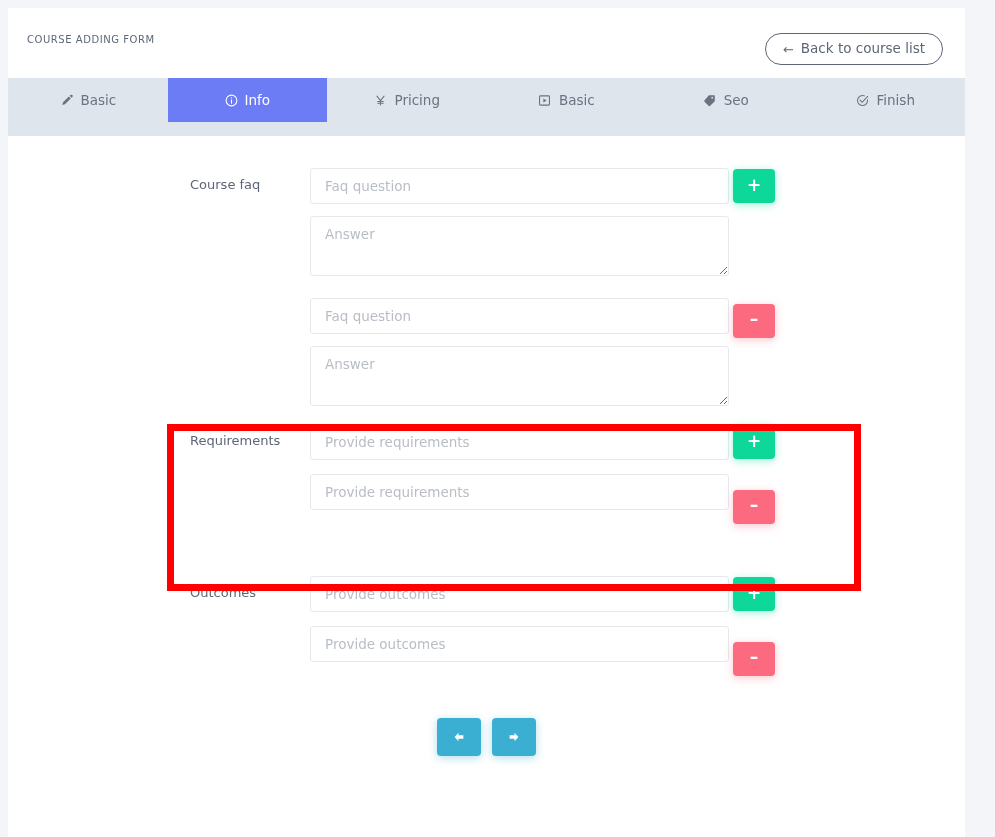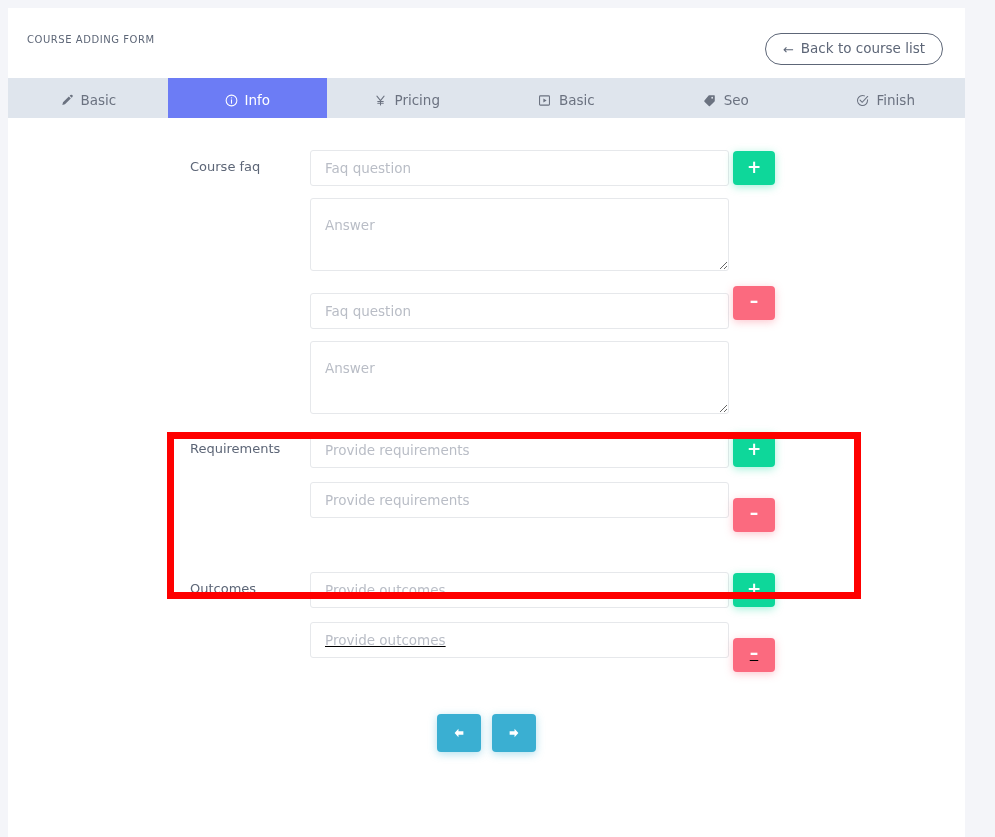--- a/index.html
+++ b/index.html
@@ -56,21 +56,21 @@
     font-family: "DejaVu Sans", sans-serif;
     cursor: pointer;
     white-space: nowrap;
     line-height: 1;
   }
   .back-btn .arrow { font-size: 13px; line-height: 1; }
 
   
   .tabbar {
     display: flex;
-    height: 40px;
+    height: 58px;
     background: #dfe5ed;
     width: 957px;
   }
   .tab {
     flex: 1 1 0;
     display: flex;
     align-items: center;
     justify-content: center;
     gap: 7px;
     font-size: 13.5px;
@@ -135,22 +135,22 @@
     border-radius: 3px;
     background: #fff;
     font-family: "DejaVu Sans", sans-serif;
     font-size: 13.5px;
     color: #b91c1c;
     padding: 0 14px;
     outline: none;
   }
   input.ftext { height: 36px; line-height: 36px; }
   textarea.ftext {
-    height: 73px;
-    padding-top: 17px;
+    height: 60px;
+    padding-top: 8px;
     resize: vertical;
     line-height: 1.35;
   }
   input.ftext::placeholder, textarea.ftext::placeholder { color: #b9bdc6; }
 
   .sq-btn {
     width: 42px; height: 34px;
     border: none;
     border-radius: 4px;
     display: flex;
@@ -332,21 +332,21 @@
               </button>
               <div style="height:31px;"></div>
               <button class="sq-btn rem">
                 <span class="glyph">–</span>
               </button>
             </div>
           </div>
         </div>
       </div>
 
-      <div class="frow" style="margin-top:12px;text-decoration:underline;">
+      <div class="frow" style="margin-top:24px;">
         <div class="flabel">Outcomes</div>
         <div class="fields">
           <input class="ftext" type="text" placeholder="Provide outcomes" style="">
           <div class="gap-14"></div>
           <input class="ftext" type="text" placeholder="Provide outcomes" style="">
         </div>
         <div class="ctrl-col" style="flex-direction:column; align-items:flex-end; gap:0; padding-top:1px;">
           <button class="sq-btn add">
             <span class="glyph">+</span>
           </button>

